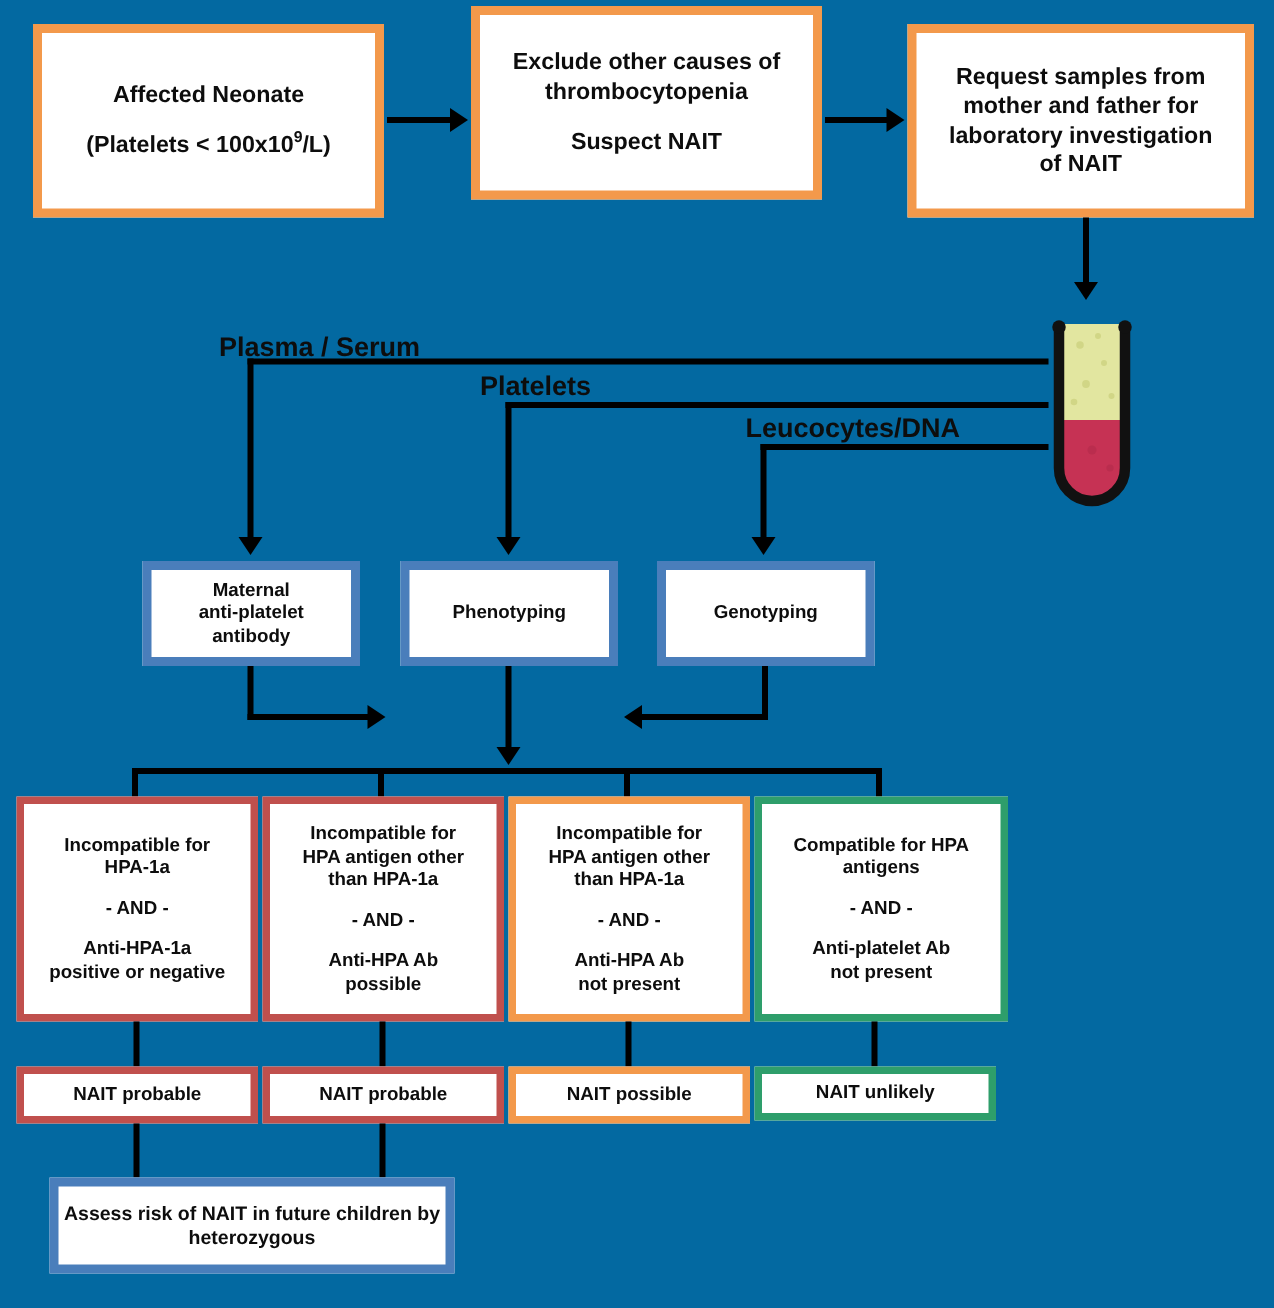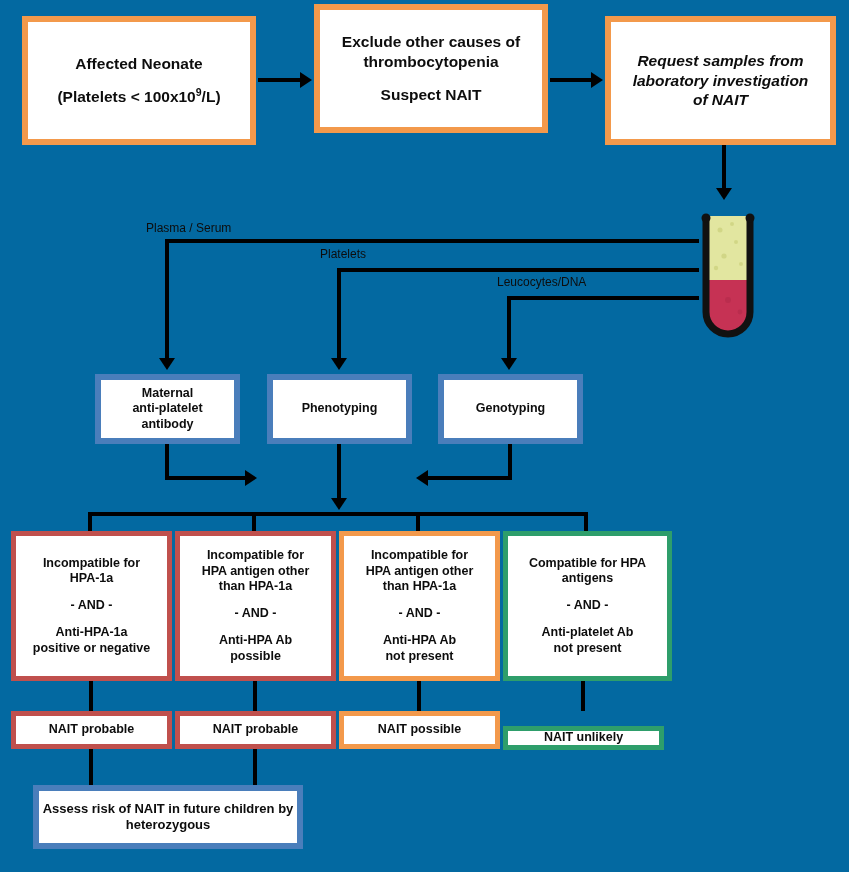--- a/index.html
+++ b/index.html
@@ -40,22 +40,22 @@
   .green  { border: 5px solid #2E9E6B; }
 
   .top-box { font-size: 15.5px; }
   .mid-box { font-size: 12.5px; }
   .dec-box { font-size: 12.5px; }
   .res-box { font-size: 12.5px; }
   .final-box { font-size: 13px; }
 
   .label {
     position: absolute;
-    font-size: 12px;
-    font-weight: normal;
+    font-size: 18px;
+    font-weight: bold;
     color: #0d0d0d;
     white-space: nowrap;
   }
 
   
   .hline, .vline {
     position: absolute;
     background: #000000;
   }
   .hline { height: 4px; }
@@ -95,22 +95,23 @@
     <span class="ln"><span>(Platelets &lt; 100x10</span><sup>9</sup><span>/L)</span></span>
   </div>
 
   <div class="box orange top-box" style="left:314px; top:4px; width:234px; height:129px;">
     <span class="ln">Exclude other causes of</span>
     <span class="ln">thrombocytopenia</span>
     <span class="gap"></span>
     <span class="ln">Suspect NAIT</span>
   </div>
 
-  <div class="box orange top-box" style="left:605px; top:16px; width:231px; height:129px;font-style:italic;">
+  <div class="box orange top-box" style="left:605px; top:16px; width:231px; height:129px;">
     <span class="ln">Request samples from</span>
+    <span class="ln">mother and father for</span>
     <span class="ln">laboratory investigation</span>
     <span class="ln">of NAIT</span>
   </div>
 
   <div class="hline" style="left:258px; top:78px; width:44px;"></div>
   <div class="arrow-r" style="left:300px; top:72px;"></div>
 
   <div class="hline" style="left:550px; top:78px; width:43px;"></div>
   <div class="arrow-r" style="left:591px; top:72px;"></div>
 
@@ -237,21 +238,21 @@
 
   <div class="box red res-box" style="left:11px; top:711px; width:161px; height:38px;">
     <span class="ln">NAIT probable</span>
   </div>
   <div class="box red res-box" style="left:175px; top:711px; width:161px; height:38px;">
     <span class="ln">NAIT probable</span>
   </div>
   <div class="box orange2 res-box" style="left:339px; top:711px; width:161px; height:38px;">
     <span class="ln">NAIT possible</span>
   </div>
-  <div class="box green res-box" style="left:503px; top:726px; width:161px; height:24px;">
+  <div class="box green res-box" style="left:503px; top:711px; width:161px; height:36px;">
     <span class="ln">NAIT unlikely</span>
   </div>
 
   <div class="vline" style="left:89px; top:749px; height:36px;"></div>
   <div class="vline" style="left:253px; top:749px; height:36px;"></div>
 
   <div class="box blue final-box" style="left:33px; top:785px; width:270px; height:64px;justify-content:center;">
     <span class="ln">Assess risk of NAIT in future children by</span>
     <span class="ln">heterozygous</span>
   </div>

